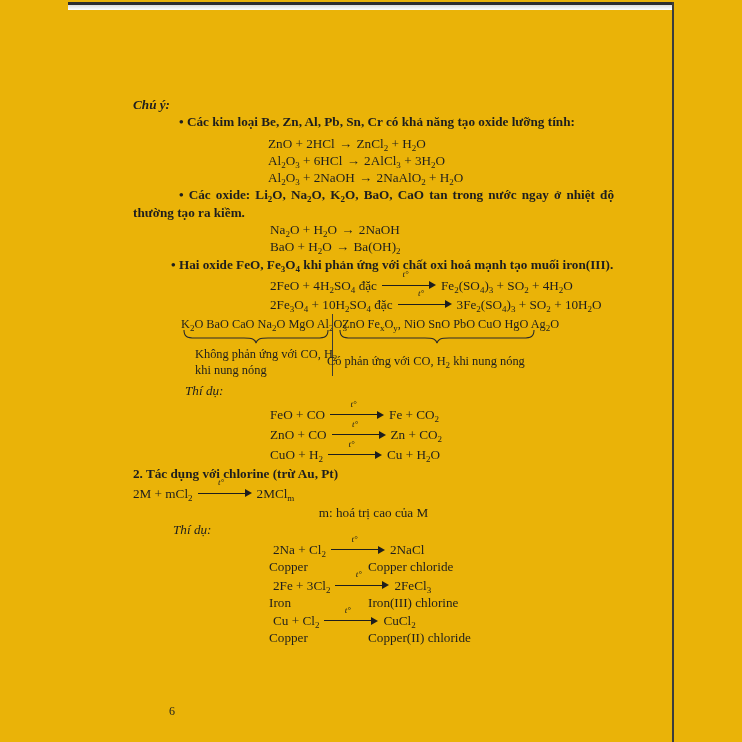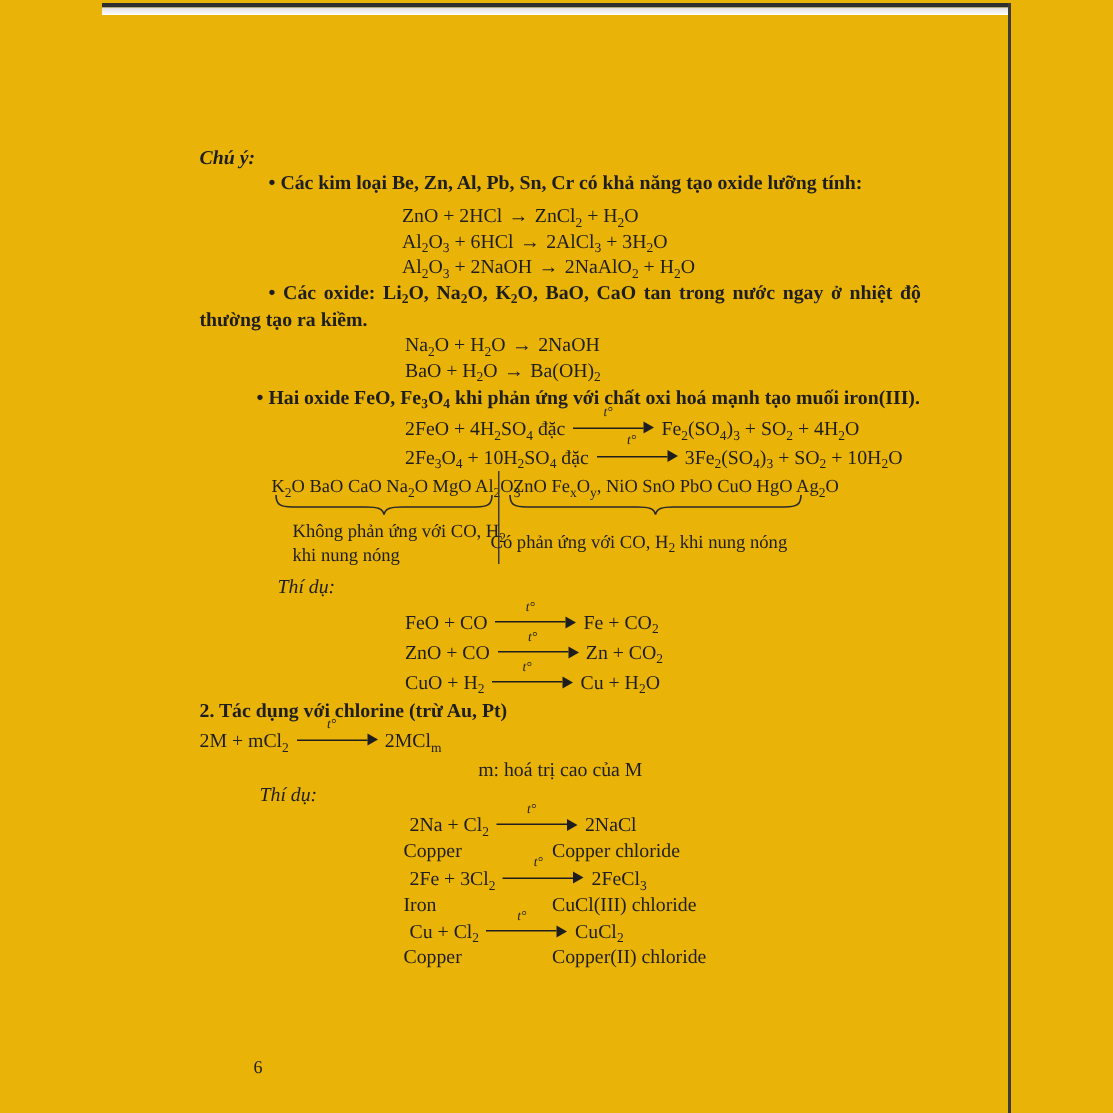--- a/index.html
+++ b/index.html
@@ -139,21 +139,21 @@
     <p class="vnote">m: hoá trị cao của M</p>
     <p class="ex-h d2">Thí dụ:</p>
 
     <div class="chlor">
       <div>
         <div class="eq">2Na   +   Cl<sub>2</sub><span class="arr"><span class="arr-lbl">t°</span></span>2NaCl</div>
         <div class="names"><span class="n1">Copper</span><span class="n2">Copper chloride</span></div>
       </div>
       <div>
         <div class="eq">2Fe  +  3Cl<sub>2</sub><span class="arr"><span class="arr-lbl">t°</span></span>2FeCl<sub>3</sub></div>
-        <div class="names"><span class="n1">Iron</span><span class="n2">CuCl(III) chloride</span></div>
+        <div class="names"><span class="n1">Iron</span><span class="n2">Iron(III) chlorine</span></div>
       </div>
       <div>
         <div class="eq">Cu   +   Cl<sub>2</sub><span class="arr"><span class="arr-lbl">t°</span></span>CuCl<sub>2</sub></div>
         <div class="names"><span class="n1">Copper</span><span class="n2">Copper(II) chloride</span></div>
       </div>
     </div>
 
   </div>
 
   <div class="page-num">6</div>

